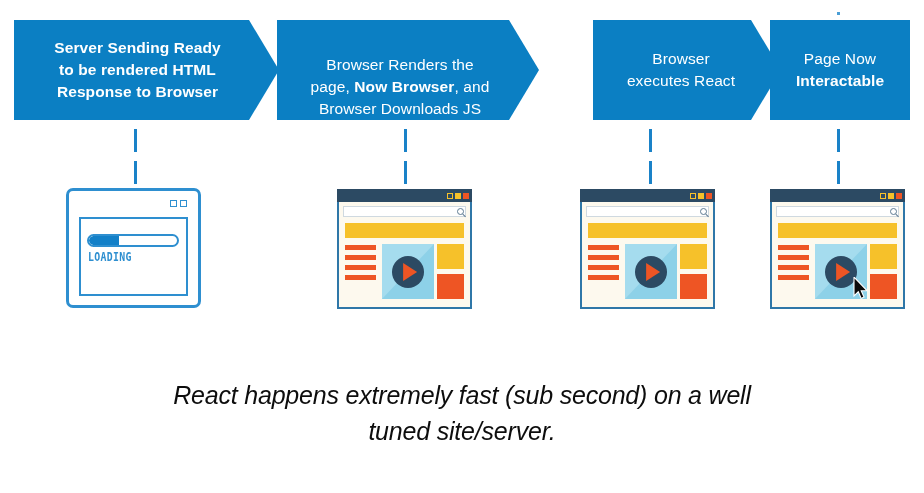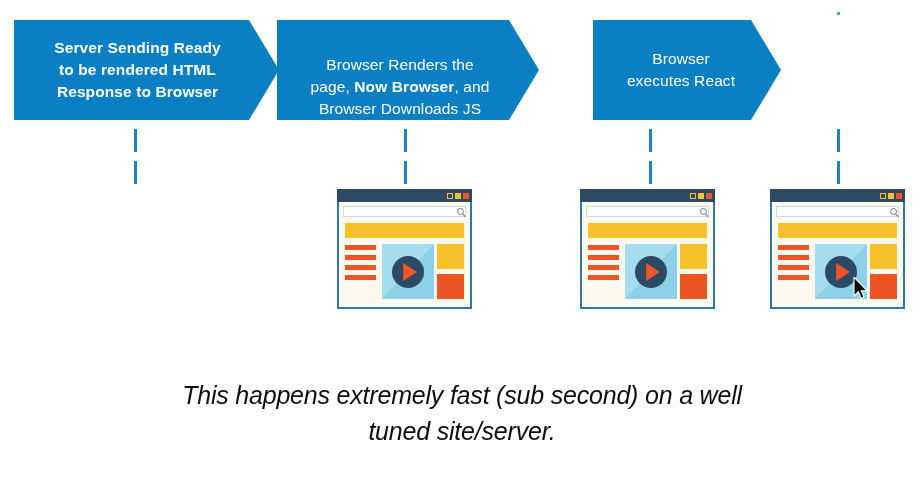--- a/index.html
+++ b/index.html
@@ -336,39 +336,56 @@
     <div class="step-label">Browser Renders the
 page, <b>Now Browser</b>, and
 Browser Downloads JS</div>
   </div>
 
   <div class="step step-3 chevron">
     <div class="step-label">Browser
 executes React</div>
   </div>
 
+  <div class="step step-4">
+    <div class="step-label">Page Now
+<b>Interactable</b></div>
+  </div>
 
   <div class="stub"></div>
   <div class="connector c1">
       <i class="d1"></i>
       <i class="d2"></i>
     </div>
   <div class="connector c2">
       <i class="d1"></i>
       <i class="d2"></i>
     </div>
   <div class="connector c3">
       <i class="d1"></i>
       <i class="d2"></i>
     </div>
   <div class="connector c4">
       <i class="d1"></i>
       <i class="d2"></i>
     </div>
 
+  <div class="icon-loading">
+    <div class="il-outer">
+      <div class="il-dots">
+        <span></span>
+          <span></span>
+      </div>
+      <div class="il-inner"></div>
+    </div>
+    <div class="il-bar">
+        <em style="width: 34%;"></em>
+      </div>
+    <div class="il-text">LOADING</div>
+  </div>
 
   <div class="icon-page p2">
     <div class="bw-frame"></div>
     <div class="bw-chrome">
       <span class="sq s1"></span>
       <span class="sq s2"></span>
       <span class="sq s3"></span>
     </div>
     <div class="bw-search"></div>
     <div class="bw-mag"></div>
@@ -431,16 +448,16 @@
       <div class="bw-circle"></div>
       <div class="bw-play"></div>
     </div>
     <div class="bw-sq-yellow"></div>
     <div class="bw-sq-orange"></div>
     <svg class="bw-cursor" viewBox="0 0 16 22">
       <path d="M1 0 L1 19 L5.3 14.8 L8.2 21.4 L11 20.1 L8.2 13.8 L14.2 13.8 Z" fill="#0a0a0a" stroke="#ffffff" stroke-width="1.1"></path>
     </svg>
   </div>
 
-  <div class="caption">This happens extremely fast (sub second) on a well
+  <div class="caption">React happens extremely fast (sub second) on a well
 tuned site/server.</div>
 
 </div>
 
 </body></html>

